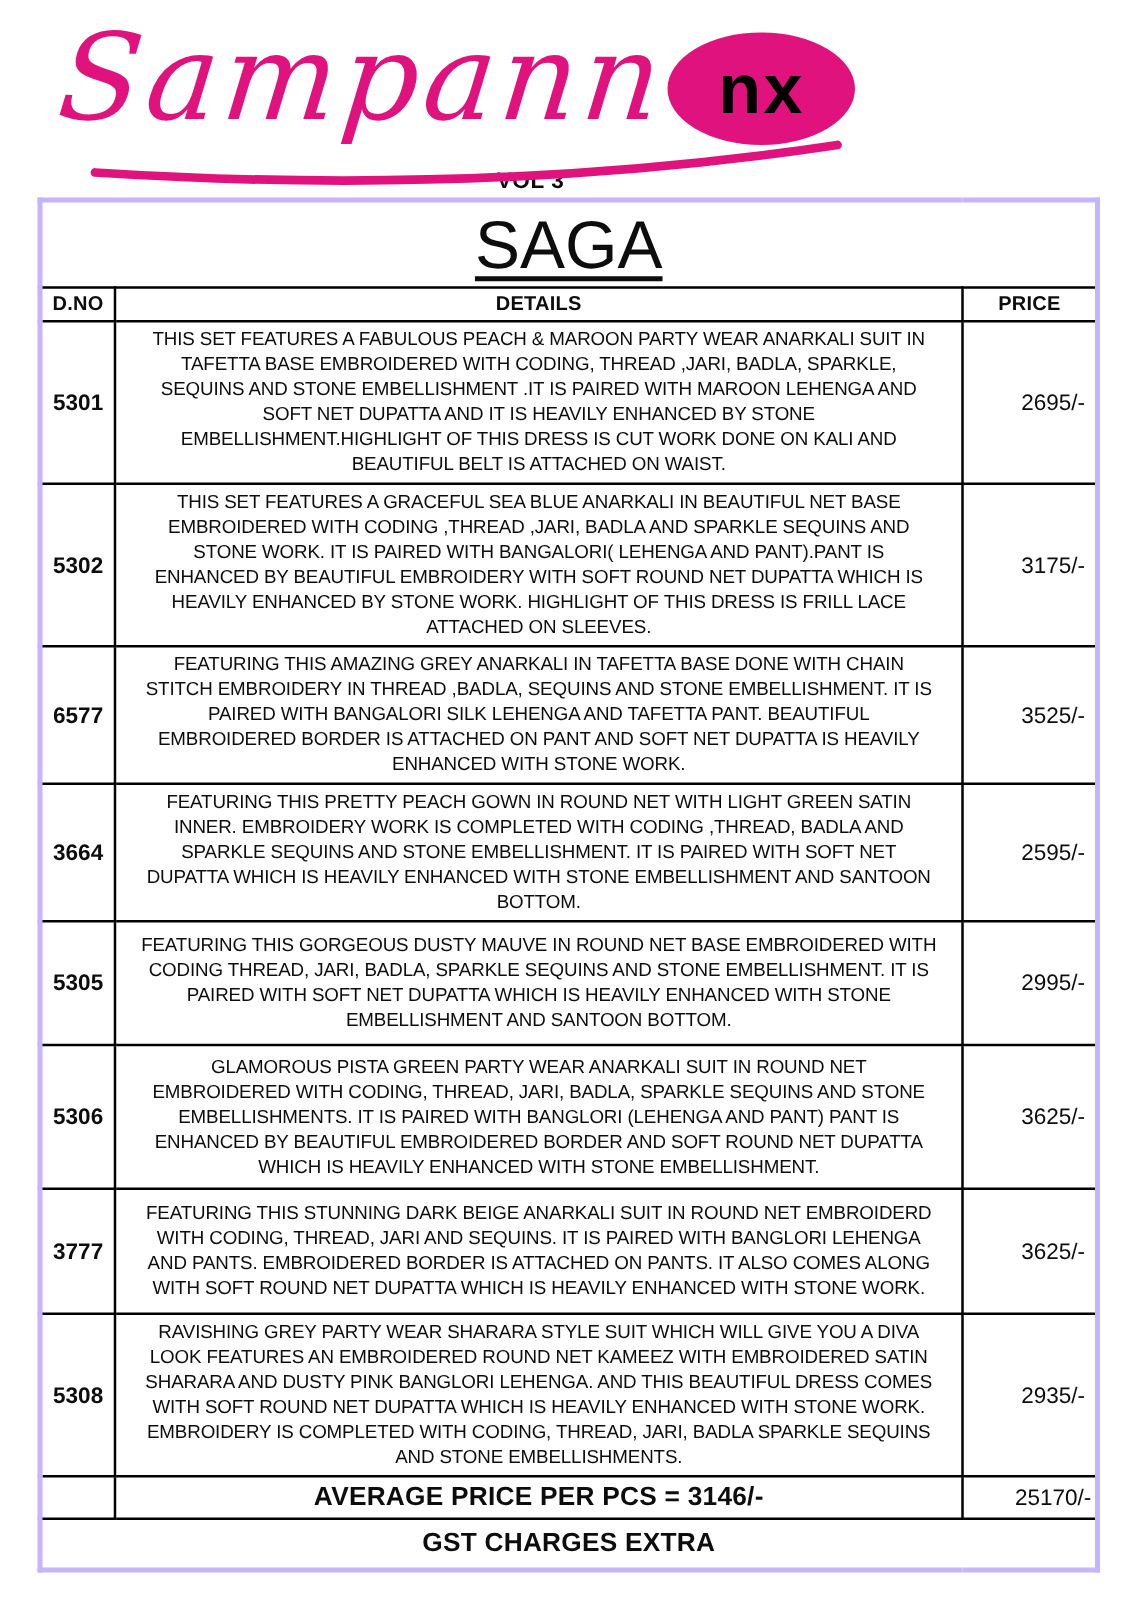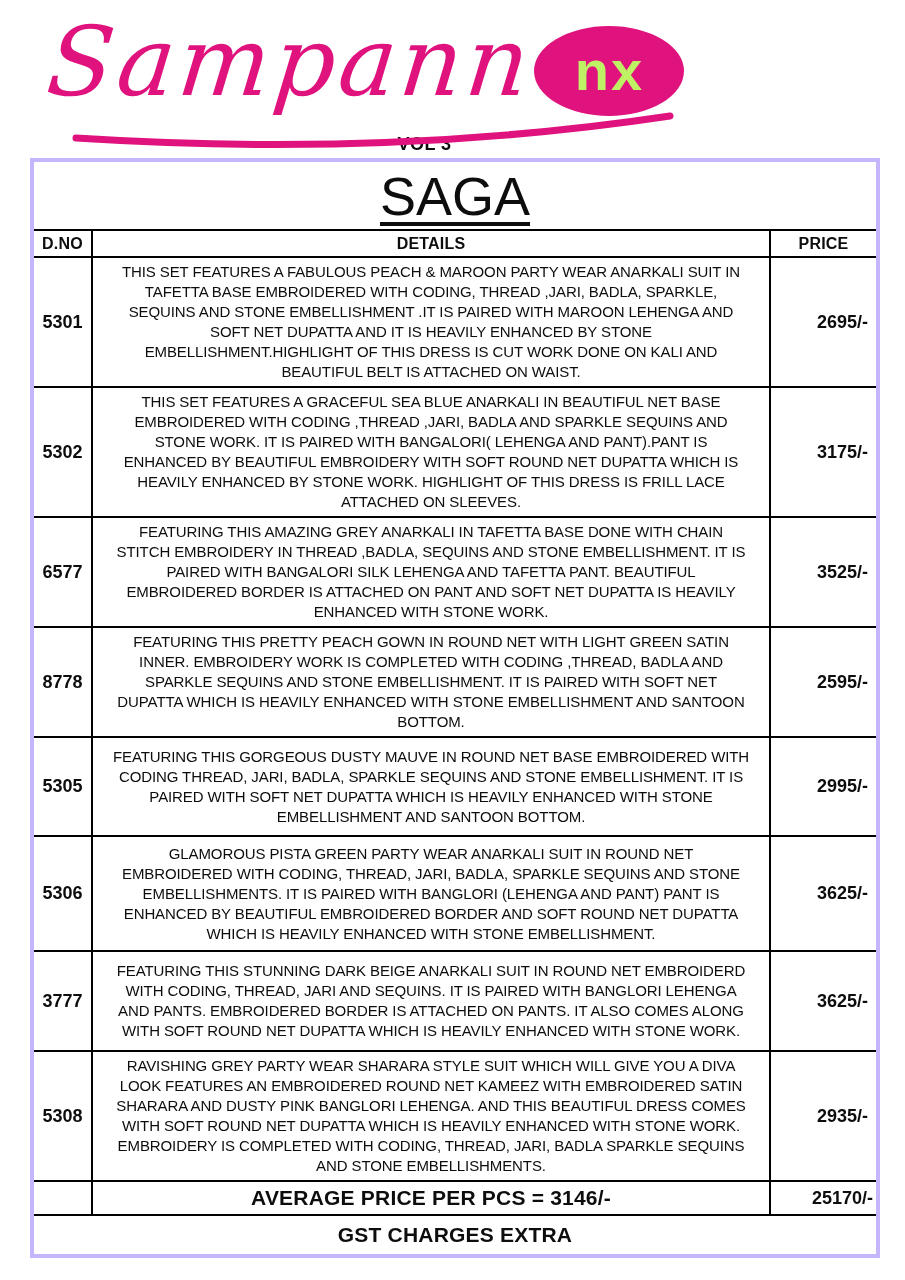--- a/index.html
+++ b/index.html
@@ -27,21 +27,21 @@
     white-space: nowrap;
   }
   .swash { position: absolute; left: 70px; top: 96px; pointer-events: none; }
   .nx-oval {
     width: 150px; height: 90px; margin-left: 2px; margin-top: 12px;
     background: var(--pink); border-radius: 50%;
     display: flex; align-items: center; justify-content: center;
     flex: 0 0 auto;
   }
   .nx-oval .nx-text {
-    color: #bef264; font-weight: bold; font-size: 56px; line-height: 1;
+    color: #000000; font-weight: bold; font-size: 56px; line-height: 1;
     letter-spacing: 2px; font-family: "Liberation Sans", sans-serif;
   }
   .vol {
     text-align: center; padding-right: 56px; margin-top: 2px;
     font-weight: bold; font-size: 18px; letter-spacing: 0.5px;
   }
 
   
   table.price-table {
     border-collapse: collapse; table-layout: fixed;
@@ -60,21 +60,21 @@
     text-decoration-thickness: 4px;
     text-underline-offset: 7px;
   }
   .head-row th { height: 27px; font-size: 16px; font-weight: bold; letter-spacing: 0.2px; }
 
   .dno-cell   { font-weight: bold; font-size: 18px; }
   .details-cell {
     font-size: 15px; line-height: 20px; font-weight: 400;
     padding: 4px 19px; letter-spacing: -0.1px;
   }
-  .price-cell { font-weight: bold; font-size: 18px; padding-left: 39px; }
+  .price-cell { font-weight: normal; font-size: 18px; padding-left: 39px; }
 
   tbody tr:nth-child(1) { height: 115px; }
   tbody tr:nth-child(2) { height: 120px; }
   tbody tr:nth-child(3) { height: 105px; }
   tbody tr:nth-child(4) { height: 101px; }
   tbody tr:nth-child(5) { height: 99px;  }
   tbody tr:nth-child(6) { height: 115px; }
   tbody tr:nth-child(7) { height: 100px; }
   tbody tr:nth-child(8) { height: 130px; }
 
@@ -128,21 +128,21 @@
     <td class="dno-cell">5302</td>
     <td class="details-cell">THIS SET FEATURES A GRACEFUL SEA BLUE ANARKALI IN BEAUTIFUL NET BASE EMBROIDERED WITH CODING ,THREAD ,JARI, BADLA AND SPARKLE SEQUINS AND STONE WORK. IT IS PAIRED WITH BANGALORI( LEHENGA AND PANT).PANT IS ENHANCED BY BEAUTIFUL EMBROIDERY WITH SOFT ROUND NET DUPATTA WHICH IS HEAVILY ENHANCED BY STONE WORK. HIGHLIGHT OF THIS DRESS IS FRILL LACE ATTACHED ON SLEEVES.</td>
     <td class="price-cell">3175/-</td>
   </tr>
         <tr class="item-row">
     <td class="dno-cell">6577</td>
     <td class="details-cell">FEATURING THIS AMAZING GREY ANARKALI IN TAFETTA BASE DONE WITH CHAIN STITCH EMBROIDERY IN THREAD ,BADLA, SEQUINS AND STONE EMBELLISHMENT. IT IS PAIRED WITH BANGALORI SILK LEHENGA AND TAFETTA PANT. BEAUTIFUL EMBROIDERED BORDER IS ATTACHED ON PANT AND SOFT NET DUPATTA IS HEAVILY ENHANCED WITH STONE WORK.</td>
     <td class="price-cell">3525/-</td>
   </tr>
         <tr class="item-row">
-    <td class="dno-cell">8778</td>
+    <td class="dno-cell">3664</td>
     <td class="details-cell">FEATURING THIS PRETTY PEACH GOWN  IN ROUND NET WITH LIGHT GREEN SATIN INNER. EMBROIDERY WORK IS COMPLETED WITH CODING ,THREAD,  BADLA AND SPARKLE SEQUINS AND STONE EMBELLISHMENT. IT IS PAIRED WITH SOFT NET DUPATTA WHICH IS HEAVILY ENHANCED WITH STONE EMBELLISHMENT AND SANTOON BOTTOM.</td>
     <td class="price-cell">2595/-</td>
   </tr>
         <tr class="item-row">
     <td class="dno-cell">5305</td>
     <td class="details-cell">FEATURING THIS GORGEOUS DUSTY MAUVE IN ROUND NET BASE EMBROIDERED WITH CODING THREAD, JARI, BADLA, SPARKLE SEQUINS AND STONE EMBELLISHMENT. IT IS PAIRED WITH SOFT NET DUPATTA WHICH IS HEAVILY ENHANCED WITH STONE EMBELLISHMENT AND SANTOON BOTTOM.</td>
     <td class="price-cell">2995/-</td>
   </tr>
         <tr class="item-row">
     <td class="dno-cell">5306</td>

